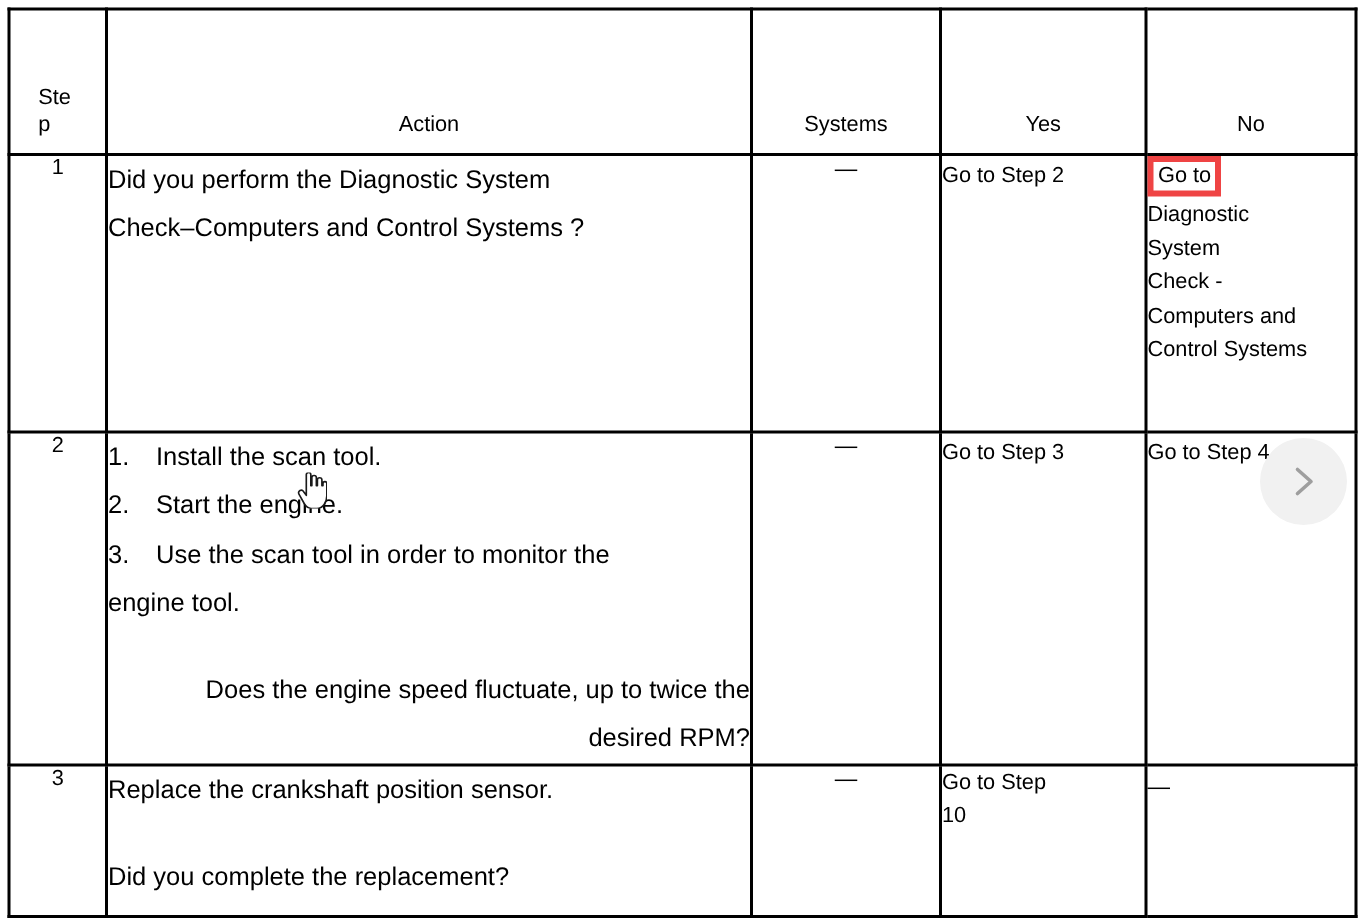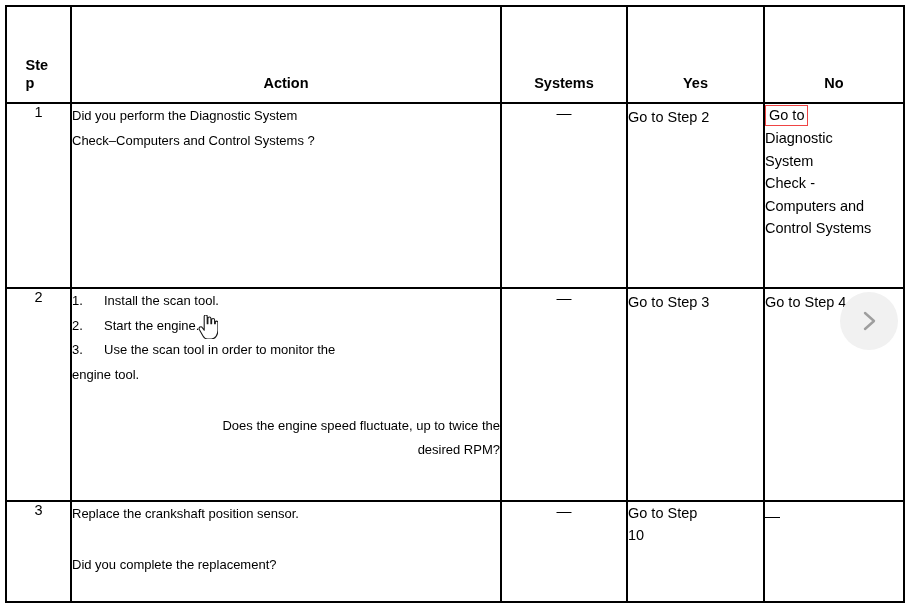--- a/index.html
+++ b/index.html
@@ -44,21 +44,21 @@
   col.c-step   { width: 65px; }
   col.c-action { width: 430px; }
   col.c-values { width: 126px; }
   col.c-yes    { width: 137px; }
   col.c-no     { width: 140px; }
 
   
   tr.head th {
     height: 85px;
     vertical-align: bottom;
-    font-weight: bold;
+    font-weight: normal;
     font-size: 14.5px;
     text-align: center;
     padding-bottom: 10px;
   }
   th .hdr-inner {
     display: block;
     line-height: 1.25;
   }
   th.h-step .hdr-inner {
     width: 26px;
@@ -67,21 +67,21 @@
     text-align: left;
   }
 
   
   td.step {
     text-align: center;
     vertical-align: middle;
     font-size: 14.5px;
   }
   td.action {
-    font-size: 13px;
+    font-size: 17px;
     line-height: 1.9;
     padding: 11px 14px 8px 14px;
     vertical-align: top;
     border-radius: 21px;
   }
   td.values {
     text-align: center;
     vertical-align: middle;
     font-size: 14.5px;
   }
@@ -122,21 +122,21 @@
     display: inline-block;
     width: 32px;
   }
   .cont-line { display: block; line-height: 1.9; }
   .gap-line { display: block; height: 26px; }
   .q-line { display: block; line-height: 1.9; text-align: right; }
 
   
   .linkbox {
     display: inline-block;
-    border: 1px solid #ef4444;
+    border: 4px solid #ef4444;
     padding: 0px 3px 1px 3px;
     line-height: 1.25;
     margin-bottom: 1px;
   }
   .no-stack { display: block; line-height: 1.55; }
 
   
   #next-btn {
     position: absolute;
     left: 840px;

